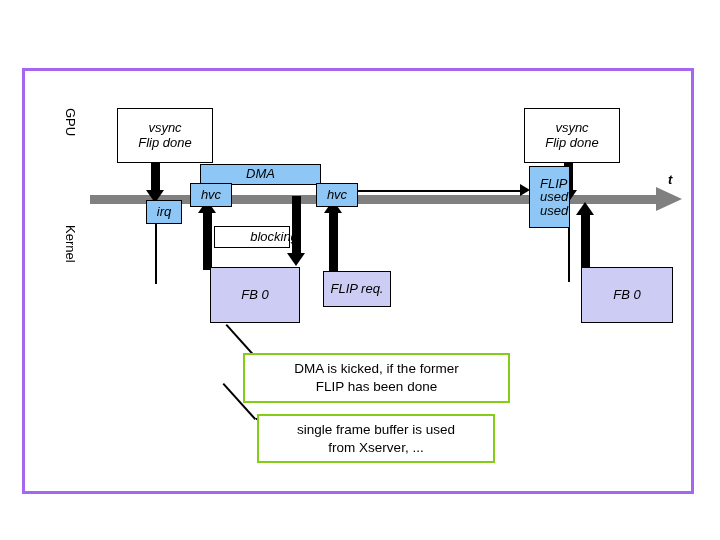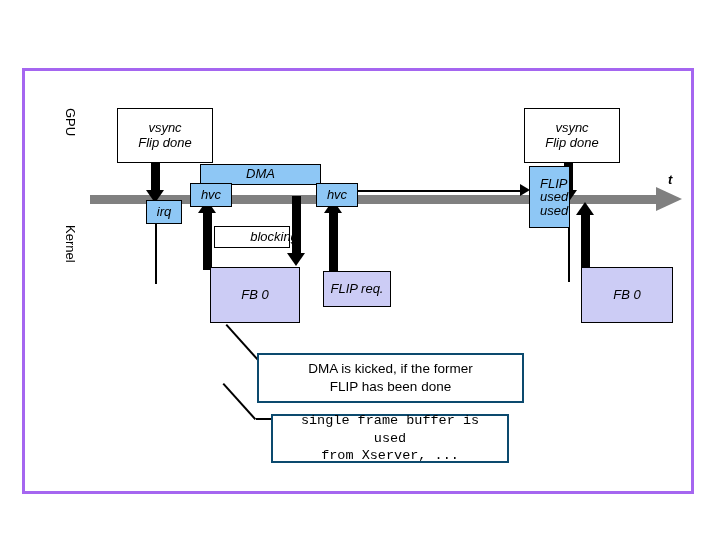--- a/index.html
+++ b/index.html
@@ -65,26 +65,26 @@
   #fb0-left{left:210px;top:267px;width:90px;height:56px;}
   #flipreq-box{left:323px;top:271px;width:68px;height:36px;}
   #flip-sync{left:529px;top:166px;width:41px;height:62px;
              flex-direction:column;align-items:flex-start;justify-content:center;
              padding-left:10px;text-align:left;line-height:1.05;}
   #fb0-right{left:581px;top:267px;width:92px;height:56px;}
 
   
   .callout{
     position:absolute;box-sizing:border-box;
-    border:2px solid #0c4a6e;background:#fff;color:#000;
+    border:2px solid #84cc16;background:#fff;color:#000;
     display:flex;align-items:center;justify-content:center;
-    text-align:center;font-size:13.5px;line-height:1.3;padding:3px 8px;margin-left:14px;
+    text-align:center;font-size:13.5px;line-height:1.3;padding:3px 8px;
   }
   #callout-dma{left:243px;top:353px;width:267px;height:50px;}
-  #callout-fb{left:257px;top:414px;width:238px;height:49px;font-family:Liberation Mono, monospace;}
+  #callout-fb{left:257px;top:414px;width:238px;height:49px;}
 
   
   .arrow-shaft{position:absolute;background:#000;}
   .arrow-down-head{
     position:absolute;width:0;height:0;
     border-left:9px solid transparent;border-right:9px solid transparent;
     border-top:13px solid #000;
   }
   .arrow-up-head{
     position:absolute;width:0;height:0;

